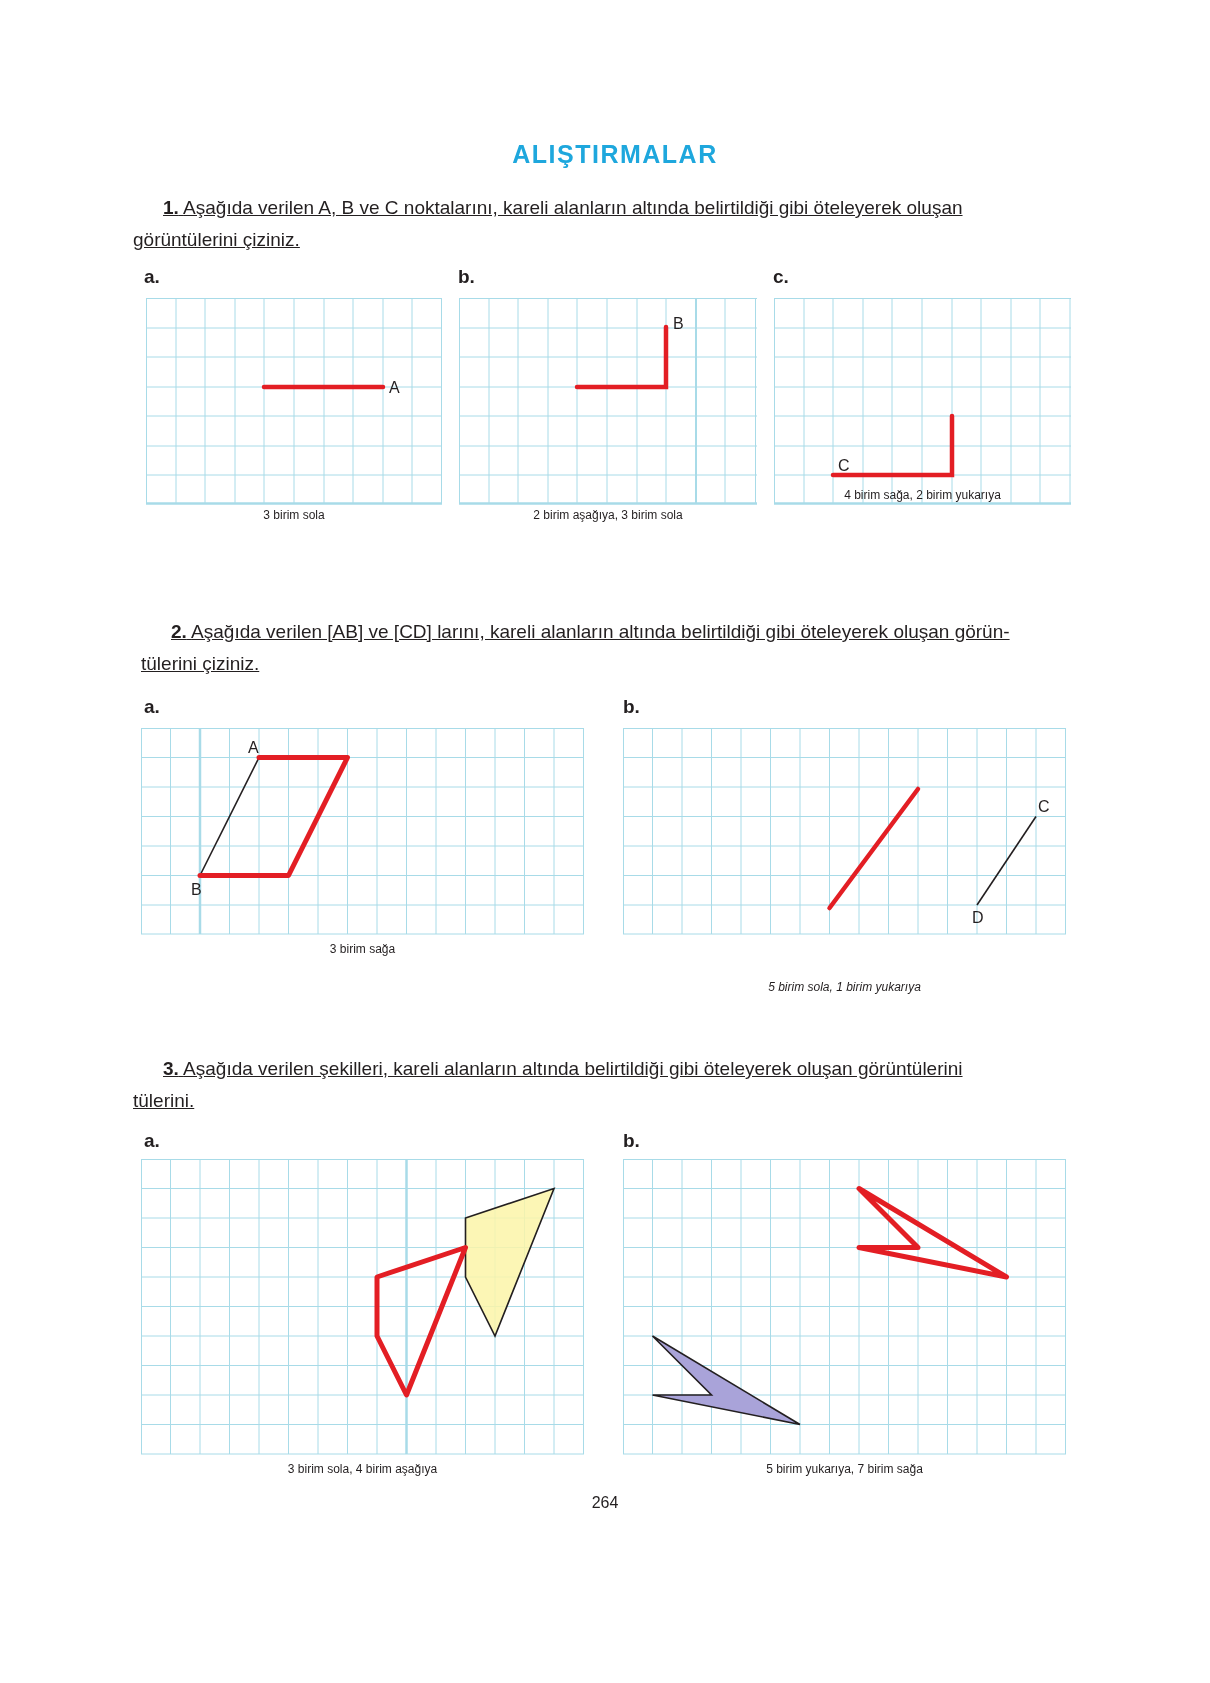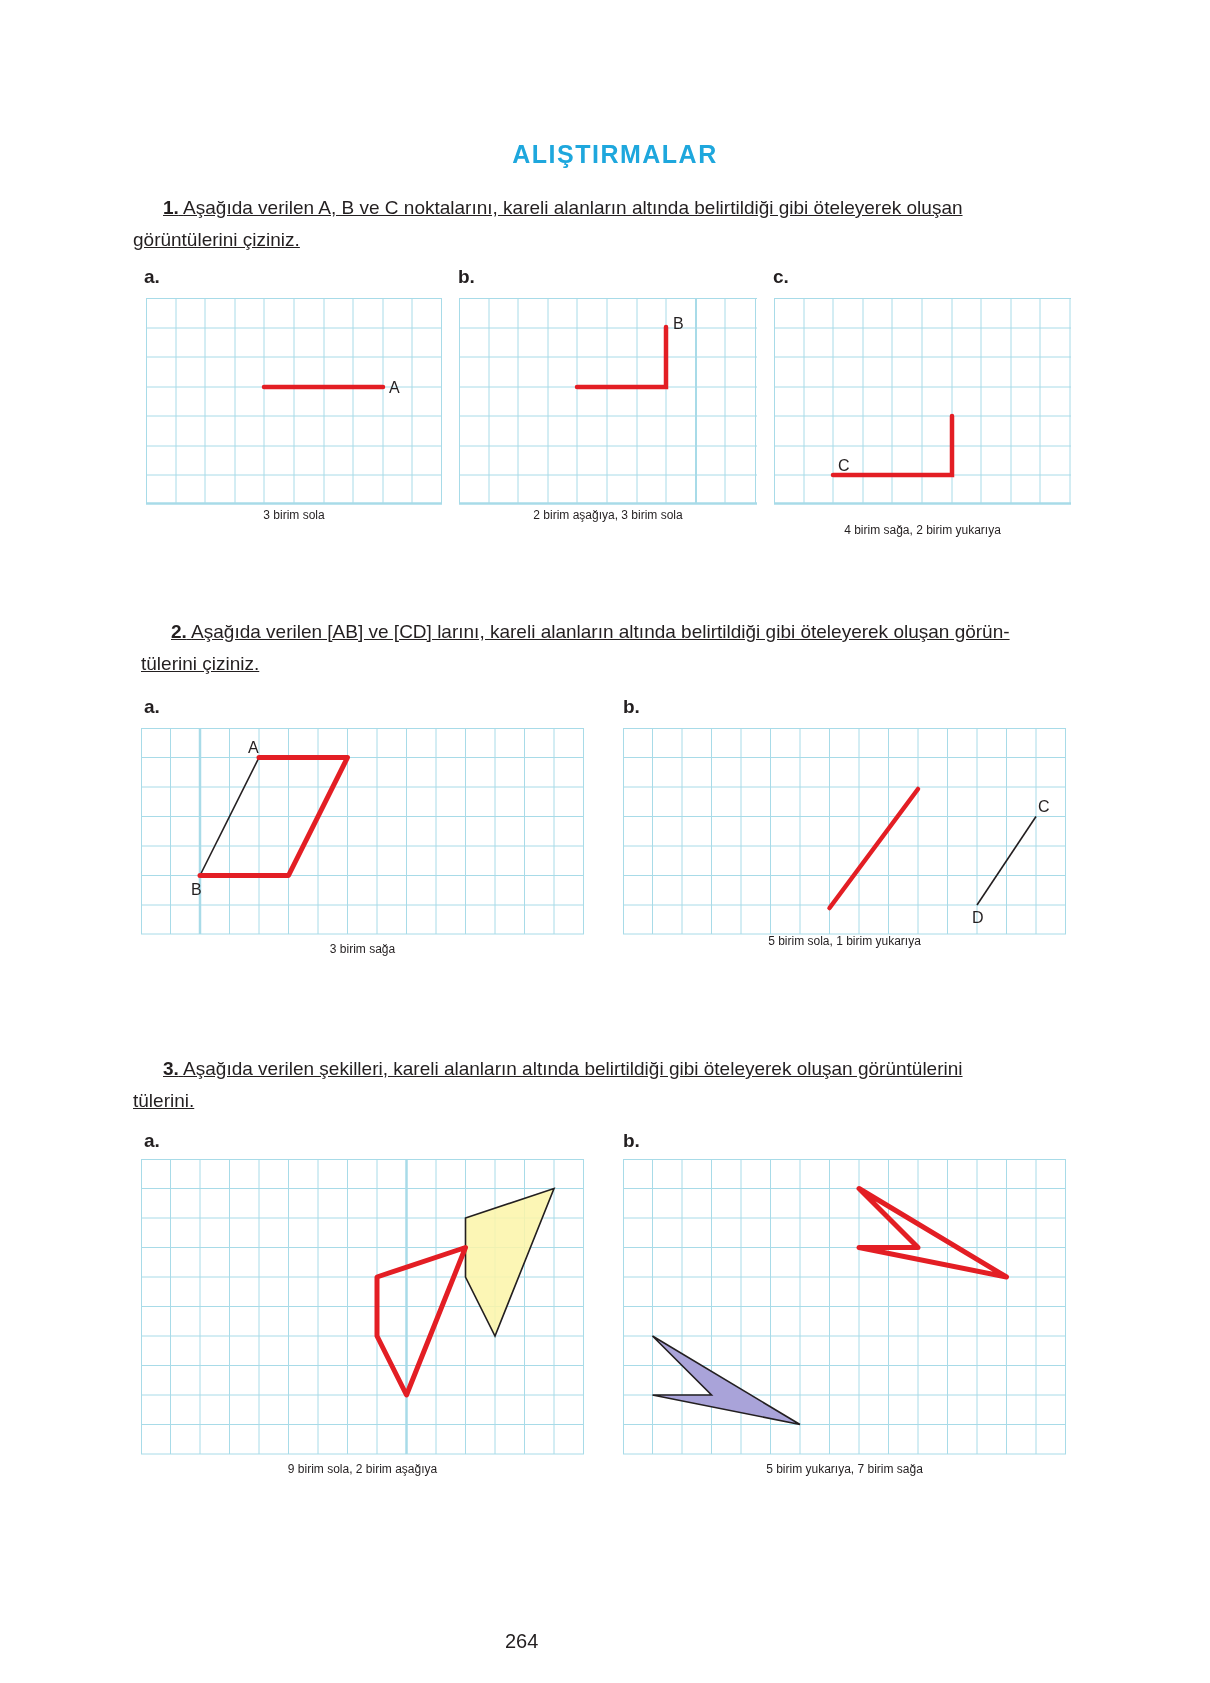--- a/index.html
+++ b/index.html
@@ -6,21 +6,21 @@
   body { width:1210px; height:1683px; position:relative; overflow:hidden;
          font-family:"Liberation Sans", sans-serif; color:#231f20; }
   .abs { position:absolute; }
   .title { left:0; width:1230px; text-align:center; top:140px; font-size:25px; font-weight:bold;
            color:#1ea7dd; letter-spacing:1.5px; }
   .para { left:133px; width:945px; font-size:19px; line-height:32px; text-align:justify; text-align-last:left;text-decoration:underline; }
   .para .num { font-weight:bold; }
   .para .indent { display:inline-block; width:30px; }
   .label { font-size:19px; font-weight:bold; }
   .caption { font-size:12px; text-align:center; }
-  .pagenum { font-size:20px; width:200px; left:505px; top:1630px; }
+  .pagenum { font-size:16px; text-align:center; width:200px; left:505px; top:1494px; }
   svg.grid { position:absolute; overflow:visible; }
   .ptlabel { font-family:"Liberation Sans", sans-serif; font-size:16px; fill:#231f20; }
 </style>
 </head>
 <body>
 
 <div class="abs title">ALIŞTIRMALAR</div>
 
 <div class="abs para" style="top:192px;">
   <span class="indent"></span><span class="num">1.</span>
@@ -57,21 +57,21 @@
 
 <svg class="grid" style="left:774px; top:298px;" width="297" height="207" viewBox="0 0 297 207">
   <g stroke="#a8dbe8" stroke-width="1">
     <path d="M0.5 0V206 M30 0V206 M59 0V206 M89 0V206 M118 0V206 M148 0V206 M178 0V206 M207 0V206 M237 0V206 M266 0V206 M296 0V206"></path>
     <path d="M0 0.5H297 M0 30H297 M0 59H297 M0 89H297 M0 118H297 M0 148H297 M0 177H297"></path>
     <path d="M0 205.5H297" stroke-width="2.5"></path>
   </g>
   <polyline points="59,177 178,177 178,118" fill="none" stroke="#e31e24" stroke-width="4.5" stroke-linecap="round"></polyline>
   <text class="ptlabel" x="64" y="173">C</text>
 </svg>
-<div class="abs caption" style="left:774px; width:297px; top:523px;">4 birim sağa, 2 birim yukarıya</div>
+<div class="abs caption" style="left:774px; width:297px; top:488px;">4 birim sağa, 2 birim yukarıya</div>
 
 <div class="abs para" style="top:616px;margin-left:8px;">
   <span class="indent"></span><span class="num">2.</span>
   <span>Aşağıda verilen [AB] ve [CD] larını, kareli alanların altında belirtildiği gibi öteleyerek oluşan görün-</span><br>
   <span>tülerini çiziniz.</span>
 </div>
 
 <div class="abs label" style="left:144px; top:696px;">a.</div>
 <div class="abs label" style="left:623px; top:696px;">b.</div>
 
@@ -91,41 +91,41 @@
 <svg class="grid" style="left:623px; top:728px;" width="443" height="207" viewBox="0 0 443 207">
   <g stroke="#a8dbe8" stroke-width="1">
     <path d="M0.5 0V206 M29.5 0V206 M59 0V206 M88.5 0V206 M118 0V206 M147.5 0V206 M177 0V206 M206.5 0V206 M236 0V206 M265.5 0V206 M295 0V206 M324.5 0V206 M354 0V206 M383.5 0V206 M413 0V206 M442.5 0V206"></path>
     <path d="M0 0.5H443 M0 29.5H443 M0 59H443 M0 88.5H443 M0 118H443 M0 147.5H443 M0 177H443 M0 206H443"></path>
   </g>
   <line x1="413" y1="88.5" x2="354" y2="177" stroke="#231f20" stroke-width="1.6"></line>
   <line x1="206.5" y1="180" x2="295" y2="61" stroke="#e31e24" stroke-width="4.5" stroke-linecap="round"></line>
   <text class="ptlabel" x="415" y="84">C</text>
   <text class="ptlabel" x="349" y="195">D</text>
 </svg>
-<div class="abs caption" style="left:623px; width:443px; top:934px;">5 birim sola, 1 birim yukarıya</div>
+<div class="abs caption" style="left:623px; width:443px; top:980px;font-style:italic;">5 birim sola, 1 birim yukarıya</div>
 
 <div class="abs para" style="top:1045px;margin-top:8px;">
   <span class="indent"></span><span class="num">3.</span>
   <span>Aşağıda verilen şekilleri, kareli alanların altında belirtildiği gibi öteleyerek oluşan görüntülerini</span><br>
   <span>tülerini.</span>
 </div>
 
 <div class="abs label" style="left:144px; top:1130px;">a.</div>
 <div class="abs label" style="left:623px; top:1130px;">b.</div>
 
 <svg class="grid" style="left:141px; top:1159px;" width="443" height="296" viewBox="0 0 443 296">
   <g stroke="#a8dbe8" stroke-width="1">
     <path d="M0.5 0V295 M29.5 0V295 M59 0V295 M88.5 0V295 M118 0V295 M147.5 0V295 M177 0V295 M206.5 0V295 M236 0V295 M295 0V295 M324.5 0V295 M354 0V295 M383.5 0V295 M413 0V295 M442.5 0V295"></path>
     <path d="M265.5 0V295" stroke-width="2.5"></path>
     <path d="M0 0.5H443 M0 29.5H443 M0 59H443 M0 88.5H443 M0 118H443 M0 147.5H443 M0 177H443 M0 206.5H443 M0 236H443 M0 265.5H443 M0 295H443"></path>
   </g>
   <polygon points="324.5,59 413,29.5 354,177 324.5,118" fill="#fbf5a8" fill-opacity="0.85" stroke="#231f20" stroke-width="1.6"></polygon>
   <polygon points="324.5,88.5 236,118 236,177 265.5,236" fill="none" stroke="#e31e24" stroke-width="5" stroke-linejoin="round"></polygon>
 </svg>
-<div class="abs caption" style="left:141px; width:443px; top:1462px;">9 birim sola, 2 birim aşağıya</div>
+<div class="abs caption" style="left:141px; width:443px; top:1462px;">3 birim sola, 4 birim aşağıya</div>
 
 <svg class="grid" style="left:623px; top:1159px;" width="443" height="296" viewBox="0 0 443 296">
   <g stroke="#a8dbe8" stroke-width="1">
     <path d="M0.5 0V295 M29.5 0V295 M59 0V295 M88.5 0V295 M118 0V295 M147.5 0V295 M177 0V295 M206.5 0V295 M236 0V295 M265.5 0V295 M295 0V295 M324.5 0V295 M354 0V295 M383.5 0V295 M413 0V295 M442.5 0V295"></path>
     <path d="M0 0.5H443 M0 29.5H443 M0 59H443 M0 88.5H443 M0 118H443 M0 147.5H443 M0 177H443 M0 206.5H443 M0 236H443 M0 265.5H443 M0 295H443"></path>
   </g>
   <polygon points="29.5,177 177,265.5 29.5,236 88.5,236" fill="#a9a3d9" stroke="#231f20" stroke-width="1.6" stroke-linejoin="miter"></polygon>
   <polygon points="236,29.5 383.5,118 236,88.5 295,88.5" fill="none" stroke="#e31e24" stroke-width="5" stroke-linejoin="round"></polygon>
 </svg>
 <div class="abs caption" style="left:623px; width:443px; top:1462px;">5 birim yukarıya, 7 birim sağa</div>

